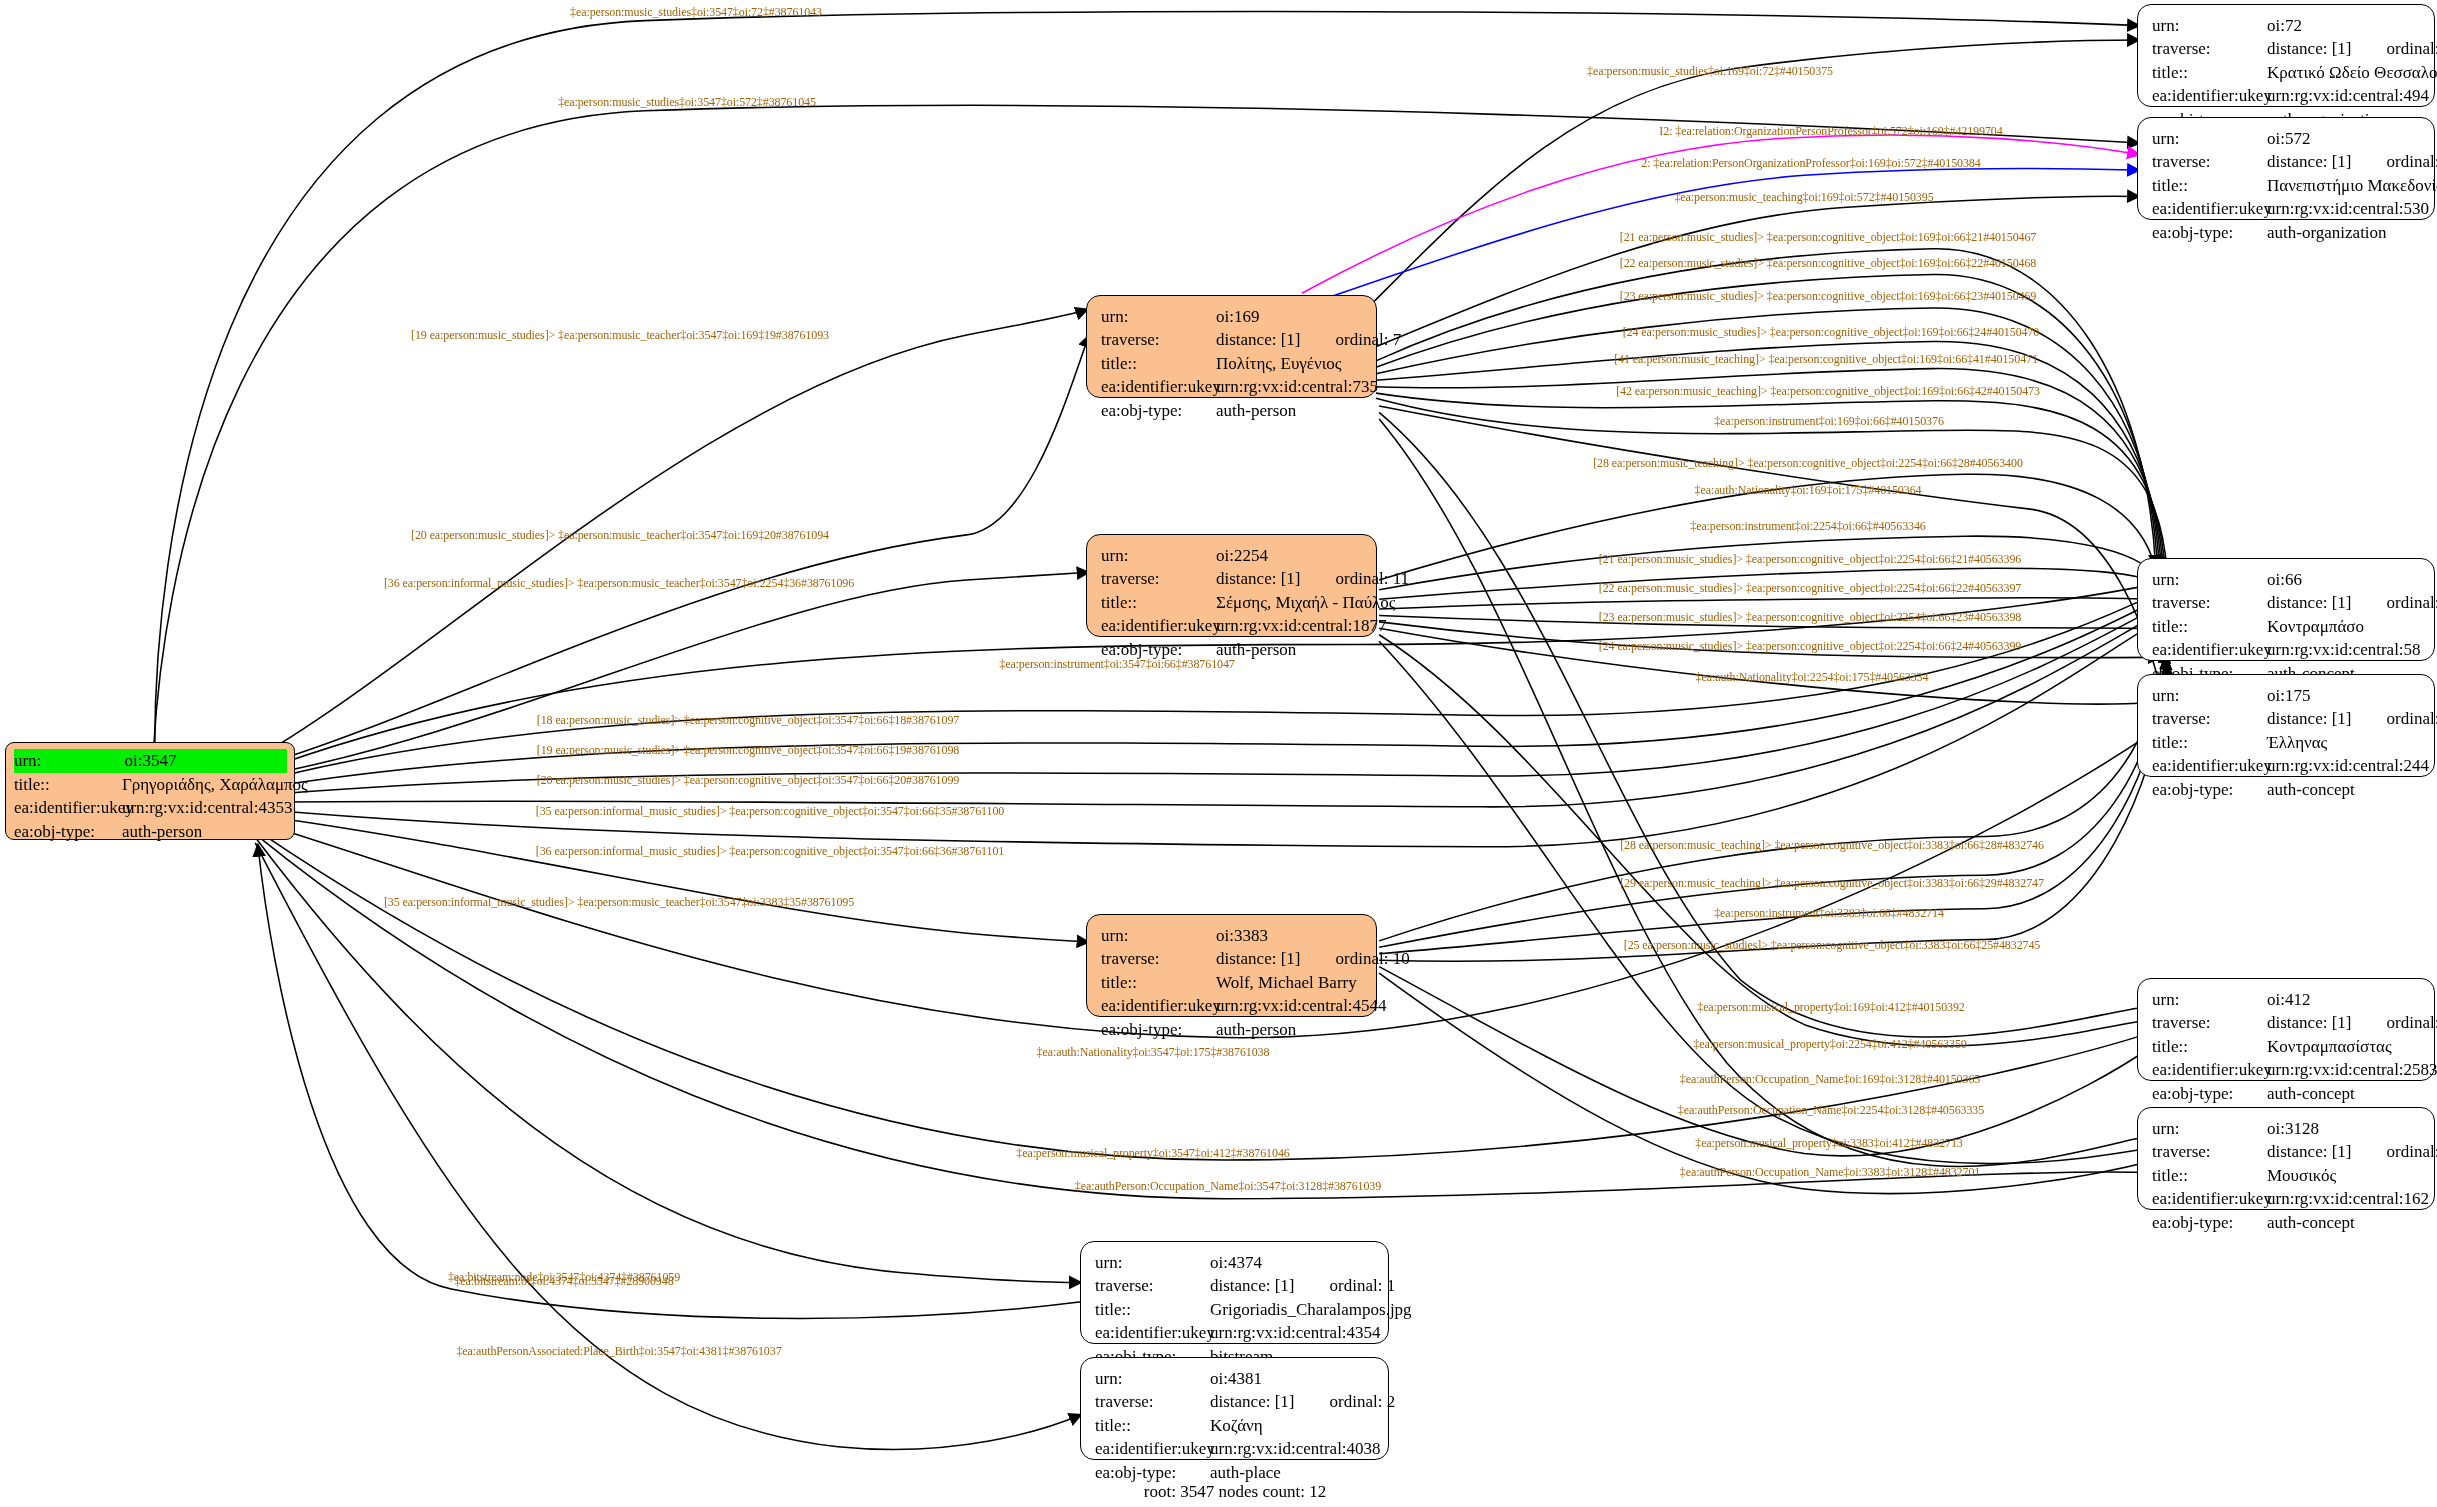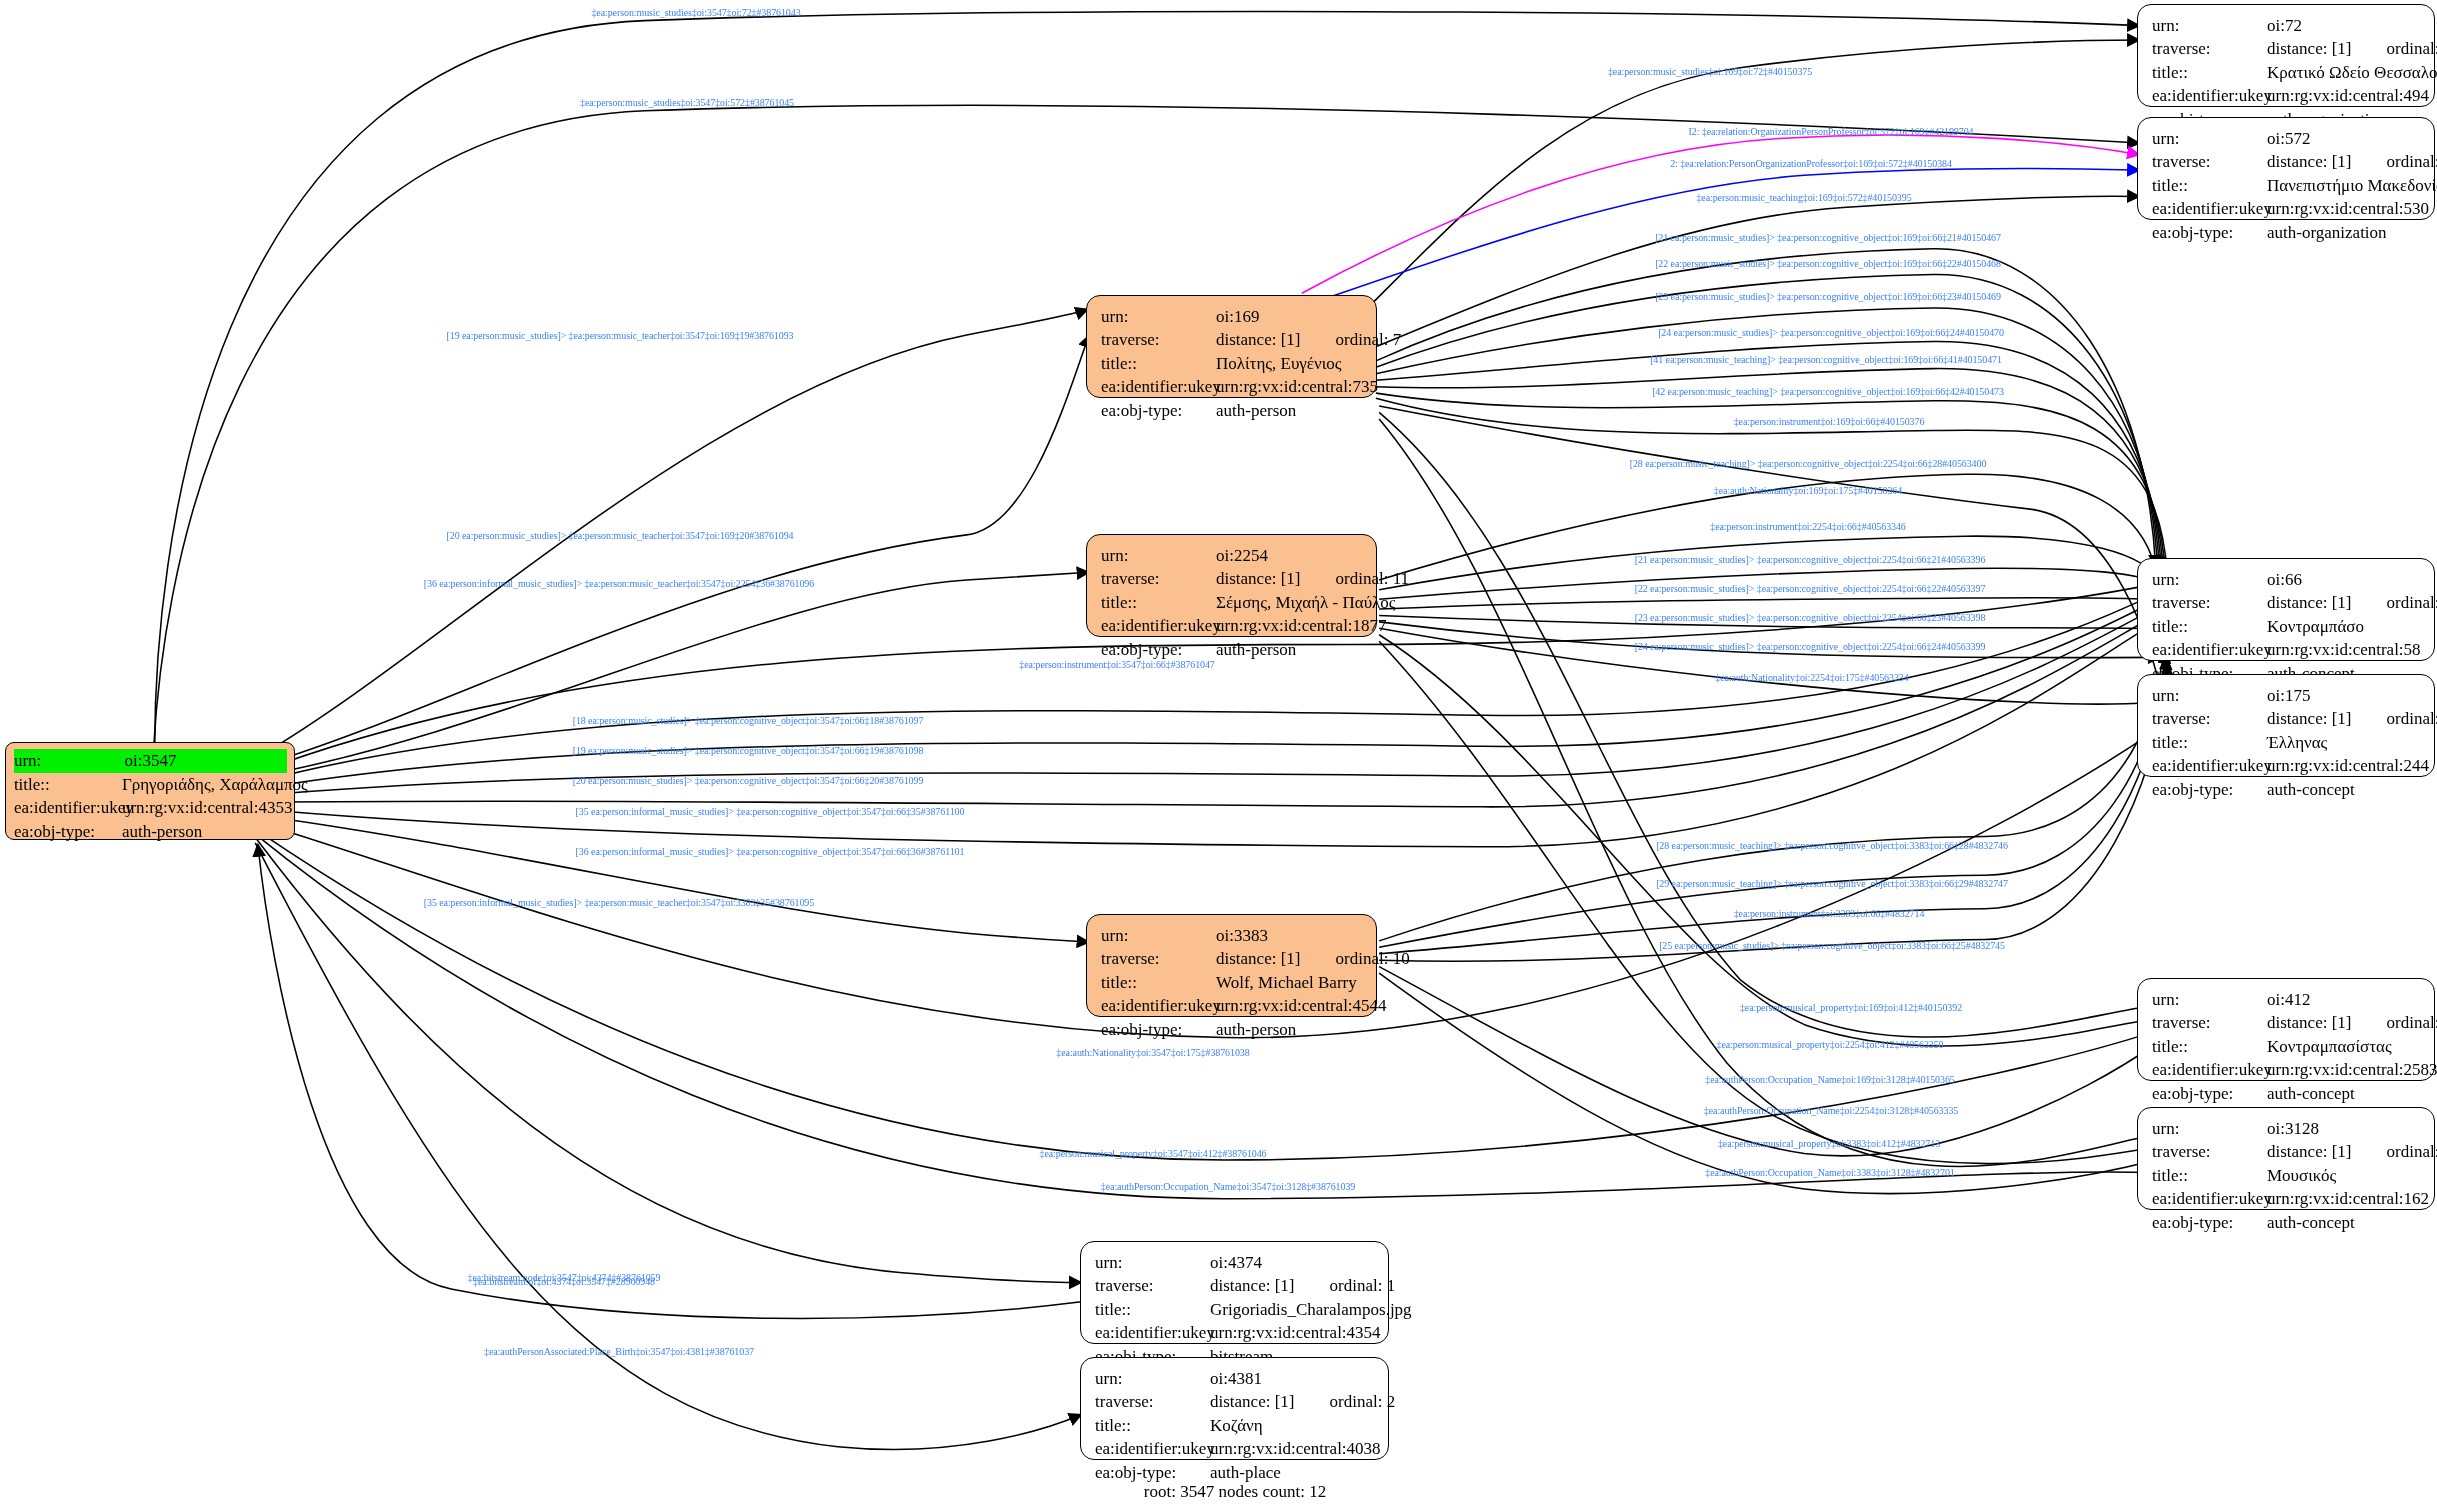--- a/index.html
+++ b/index.html
@@ -10,21 +10,21 @@
         box-sizing:border-box;padding:9px 11.6px 9px 14px;}
   .node.person{background:#fac090;}
   .node.root{background:#fac090;}
   .row{display:flex;align-items:center;line-height:1.38;white-space:nowrap;}
   .k{width:115px;flex:0 0 115px;font-size:17px;color:#000;}
   .v{font-size:17px;color:#000000;}
   .v .ord{margin-left:35px;}
   .hl{background:#00f000;}
   .hl .k,.hl .v{background:#00f000;}
   .root .row.hl .k{display:inline-block;padding-right:2.6px;}
-  .elabel{position:absolute;font-size:10px;color:#3b82f6;white-space:nowrap;
+  .elabel{position:absolute;font-size:12px;color:#a16207;white-space:nowrap;
           transform:translate(-50%,-50%);letter-spacing:-0.1px;}
   .caption{position:absolute;font-size:17px;white-space:nowrap;transform:translateX(-50%);}
 </style>
 </head>
 <body>
 
 <div id="canvas">
 
   <svg class="edges" viewBox="0 0 3783 2340">
     <defs>
@@ -413,21 +413,21 @@
   <div class="elabel" style="left:1117px;top:664px;">‡ea:person:instrument‡oi:3547‡oi:66‡#38761047</div>
   <div class="elabel" style="left:748px;top:720px;">[18 ea:person:music_studies]&gt; ‡ea:person:cognitive_object‡oi:3547‡oi:66‡18#38761097</div>
   <div class="elabel" style="left:748px;top:750px;">[19 ea:person:music_studies]&gt; ‡ea:person:cognitive_object‡oi:3547‡oi:66‡19#38761098</div>
   <div class="elabel" style="left:748px;top:780px;">[20 ea:person:music_studies]&gt; ‡ea:person:cognitive_object‡oi:3547‡oi:66‡20#38761099</div>
   <div class="elabel" style="left:770px;top:811px;">[35 ea:person:informal_music_studies]&gt; ‡ea:person:cognitive_object‡oi:3547‡oi:66‡35#38761100</div>
   <div class="elabel" style="left:770px;top:851px;">[36 ea:person:informal_music_studies]&gt; ‡ea:person:cognitive_object‡oi:3547‡oi:66‡36#38761101</div>
   <div class="elabel" style="left:1832px;top:845px;">[28 ea:person:music_teaching]&gt; ‡ea:person:cognitive_object‡oi:3383‡oi:66‡28#4832746</div>
   <div class="elabel" style="left:1832px;top:883px;">[29 ea:person:music_teaching]&gt; ‡ea:person:cognitive_object‡oi:3383‡oi:66‡29#4832747</div>
   <div class="elabel" style="left:1829px;top:913px;">‡ea:person:instrument‡oi:3383‡oi:66‡#4832714</div>
   <div class="elabel" style="left:1832px;top:945px;">[25 ea:person:music_studies]&gt; ‡ea:person:cognitive_object‡oi:3383‡oi:66‡25#4832745</div>
-  <div class="elabel" style="left:1831px;top:1007px;margin-left:20px;">‡ea:person:musical_property‡oi:169‡oi:412‡#40150392</div>
+  <div class="elabel" style="left:1831px;top:1007px;">‡ea:person:musical_property‡oi:169‡oi:412‡#40150392</div>
   <div class="elabel" style="left:1830px;top:1044px;">‡ea:person:musical_property‡oi:2254‡oi:412‡#40563350</div>
   <div class="elabel" style="left:1830px;top:1079px;">‡ea:authPerson:Occupation_Name‡oi:169‡oi:3128‡#40150365</div>
   <div class="elabel" style="left:1831px;top:1110px;">‡ea:authPerson:Occupation_Name‡oi:2254‡oi:3128‡#40563335</div>
   <div class="elabel" style="left:1829px;top:1143px;">‡ea:person:musical_property‡oi:3383‡oi:412‡#4832713</div>
   <div class="elabel" style="left:1830px;top:1172px;">‡ea:authPerson:Occupation_Name‡oi:3383‡oi:3128‡#4832701</div>
   <div class="elabel" style="left:620px;top:335px;">[19 ea:person:music_studies]&gt; ‡ea:person:music_teacher‡oi:3547‡oi:169‡19#38761093</div>
   <div class="elabel" style="left:620px;top:535px;">[20 ea:person:music_studies]&gt; ‡ea:person:music_teacher‡oi:3547‡oi:169‡20#38761094</div>
   <div class="elabel" style="left:619px;top:583px;">[36 ea:person:informal_music_studies]&gt; ‡ea:person:music_teacher‡oi:3547‡oi:2254‡36#38761096</div>
   <div class="elabel" style="left:619px;top:902px;">[35 ea:person:informal_music_studies]&gt; ‡ea:person:music_teacher‡oi:3547‡oi:3383‡35#38761095</div>
   <div class="elabel" style="left:1153px;top:1052px;">‡ea:auth:Nationality‡oi:3547‡oi:175‡#38761038</div>

